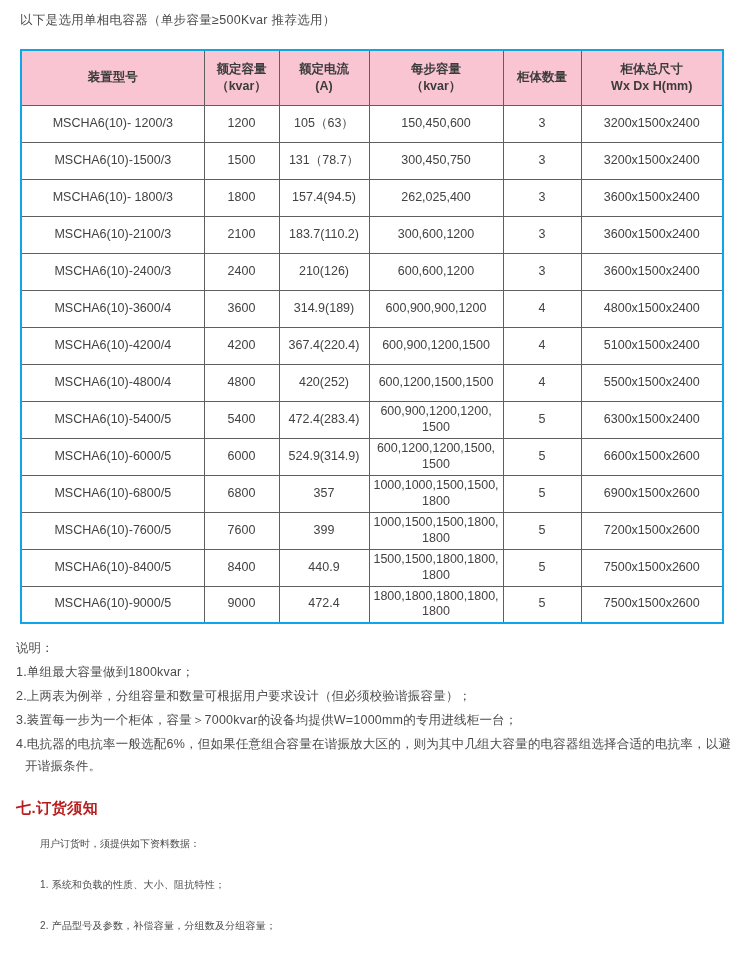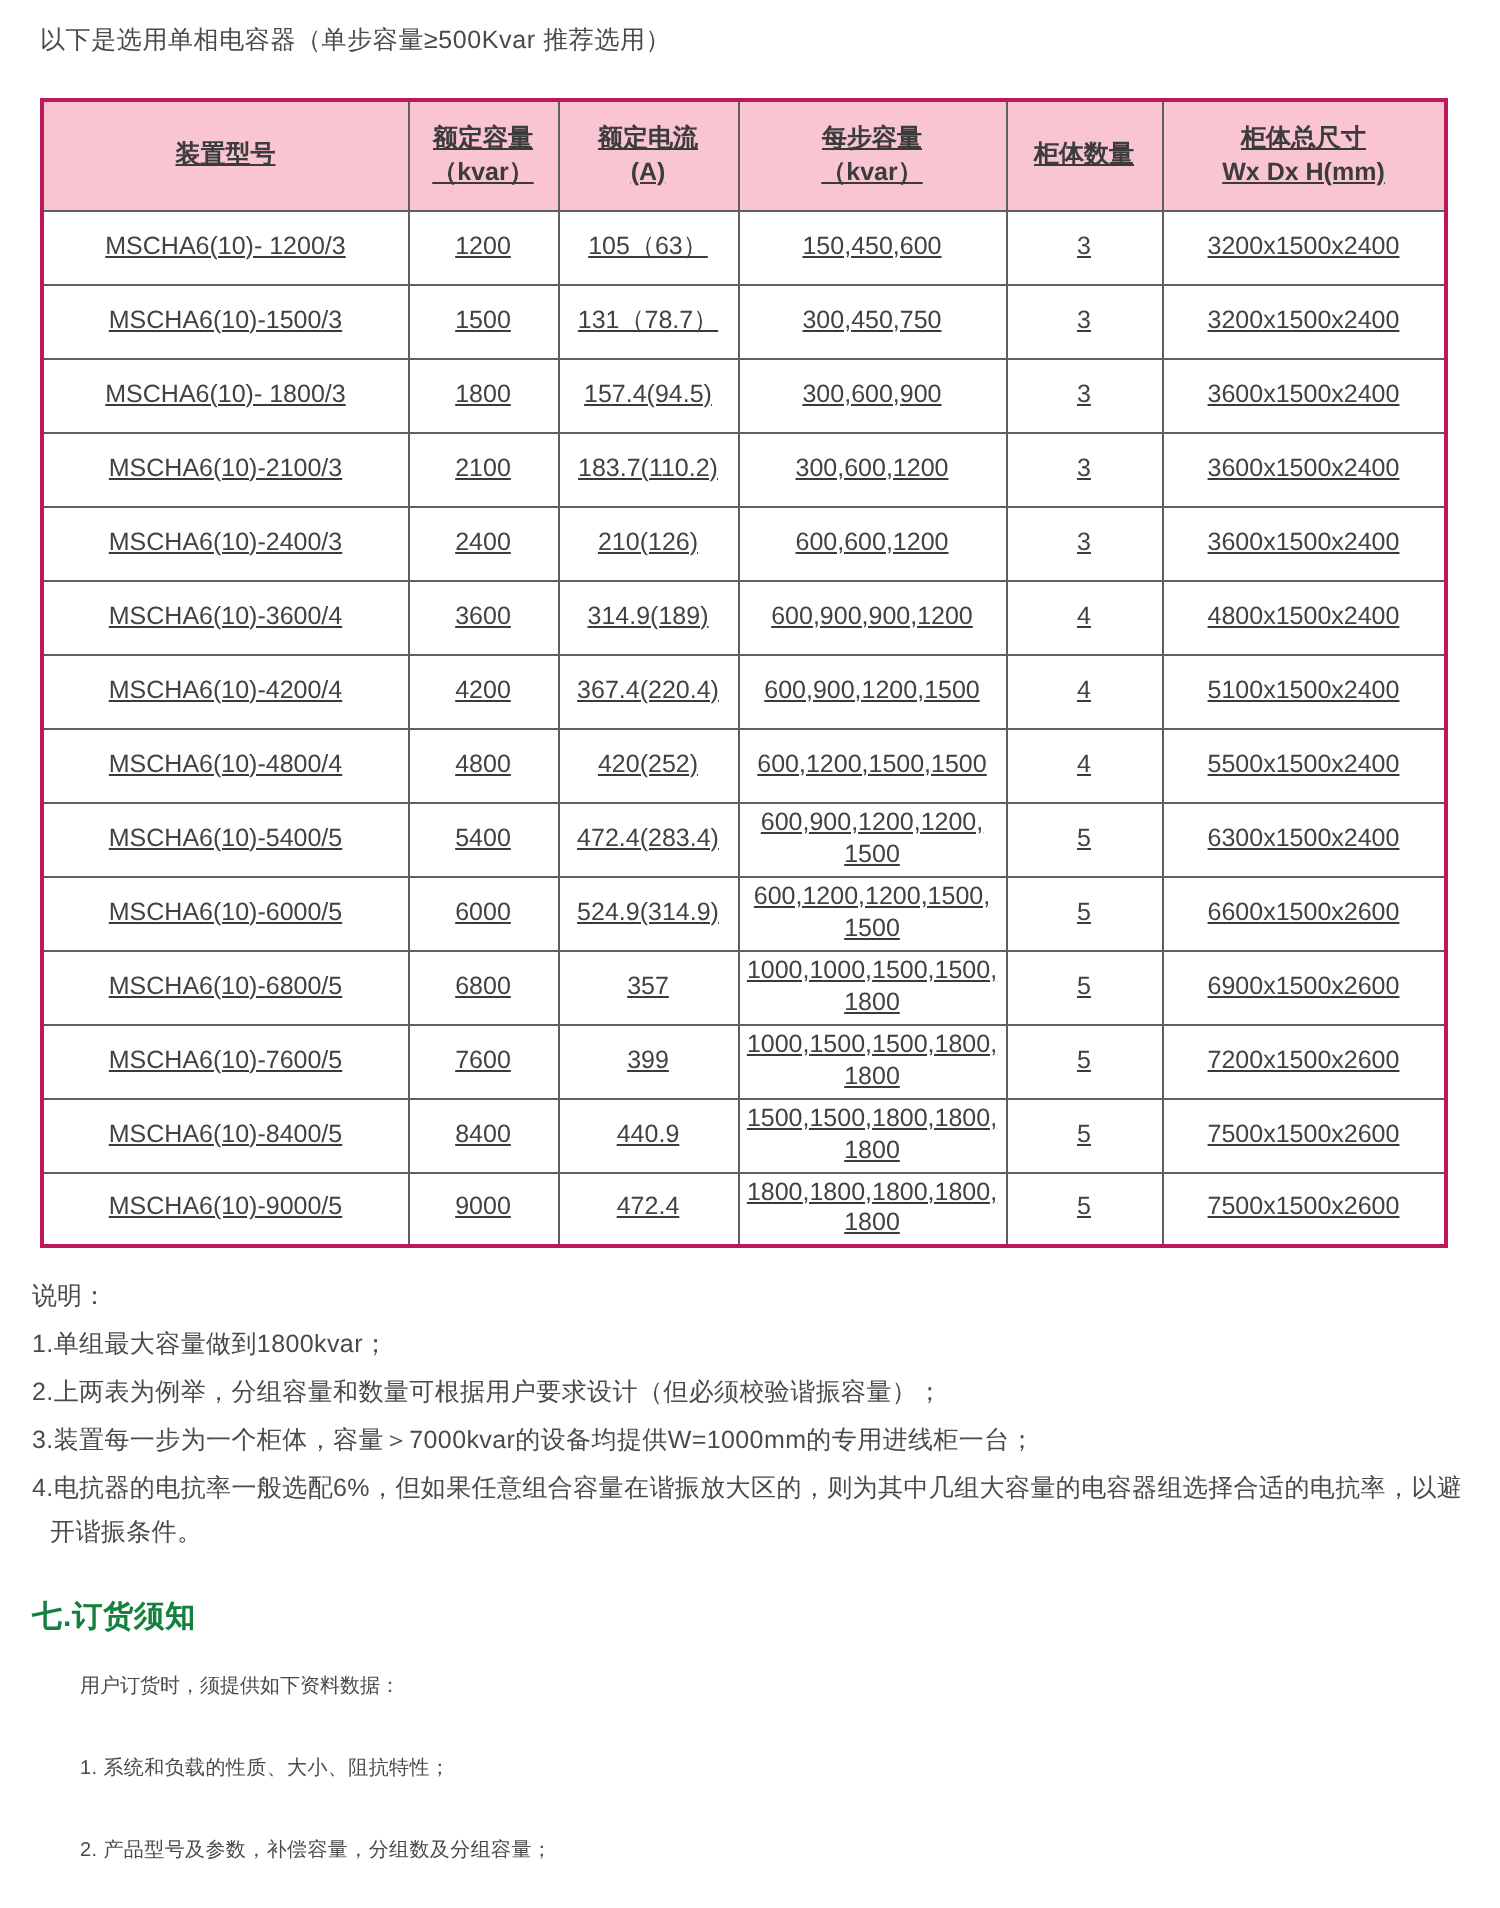--- a/index.html
+++ b/index.html
@@ -17,22 +17,21 @@
     font-size: 12.5px;
     color: #4a4a4a;
     letter-spacing: 0.3px;
   }
 
   table.spec-table {
     border-collapse: collapse;
     table-layout: fixed;
     width: 702px;
     margin-left: 6px;
-    border: 2px solid #be185d;
-    text-decoration: underline;
+    border: 2px solid #0ea5e9;
   }
   .spec-table th, .spec-table td {
     border: 1px solid #5f5f5f;
     text-align: center;
     vertical-align: middle;
     white-space: pre-line;
     padding: 2px 3px;
     overflow: hidden;
   }
   .spec-table thead th {
@@ -66,21 +65,21 @@
   .note-item {
     line-height: 22px;
     margin-top: 2px;
     padding-left: 9px;
     text-indent: -9px;
     letter-spacing: 0.2px;
   }
 
   .order-section { margin: 22px 0 0 2px; }
   .order-heading {
-    color: #15803d;
+    color: #b91c1c;
     font-size: 15px;
     font-weight: bold;
     letter-spacing: 0.5px;
   }
   .order-body { margin: 14px 0 0 24px; font-size: 10px; color: #4a4a4a; }
   .order-intro { line-height: 23px; }
   .order-item { line-height: 23px; margin-top: 18px; letter-spacing: 0.2px; }
 </style>
 </head>
 <body>
@@ -126,21 +125,21 @@
           <td class="col-rated-capacity">1500</td>
           <td class="col-rated-current">131（78.7）</td>
           <td class="col-step-capacity">300,450,750</td>
           <td class="col-cabinet-count">3</td>
           <td class="col-dimensions">3200x1500x2400</td>
         </tr>
         <tr>
           <td class="col-model">MSCHA6(10)- 1800/3</td>
           <td class="col-rated-capacity">1800</td>
           <td class="col-rated-current">157.4(94.5)</td>
-          <td class="col-step-capacity">300,600,900</td>
+          <td class="col-step-capacity">262,025,400</td>
           <td class="col-cabinet-count">3</td>
           <td class="col-dimensions">3600x1500x2400</td>
         </tr>
         <tr>
           <td class="col-model">MSCHA6(10)-2100/3</td>
           <td class="col-rated-capacity">2100</td>
           <td class="col-rated-current">183.7(110.2)</td>
           <td class="col-step-capacity">300,600,1200</td>
           <td class="col-cabinet-count">3</td>
           <td class="col-dimensions">3600x1500x2400</td>

